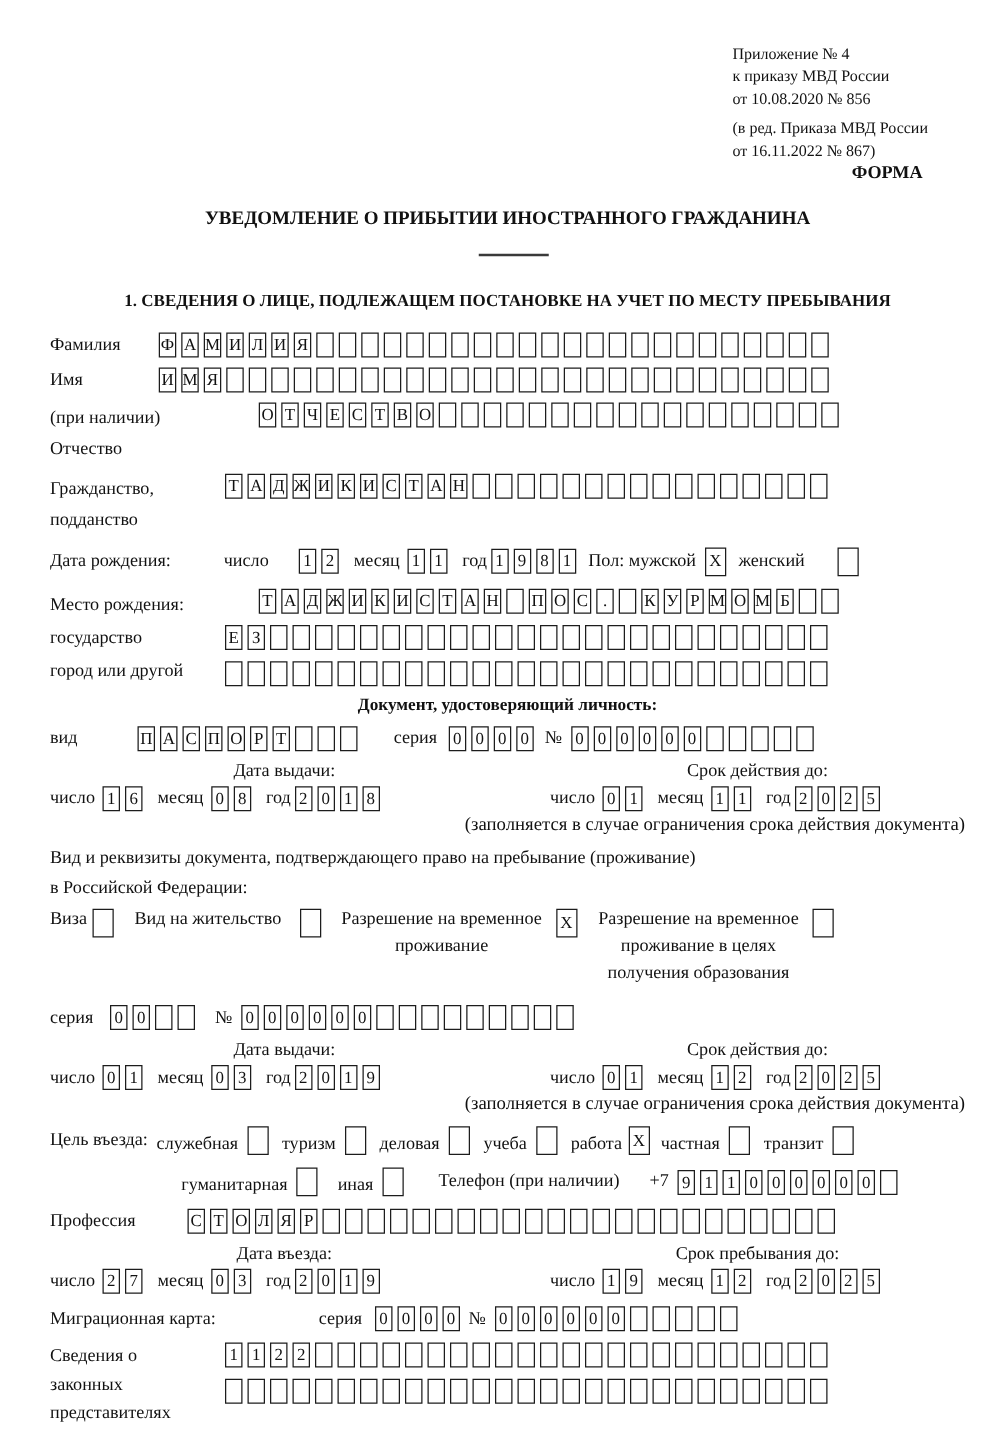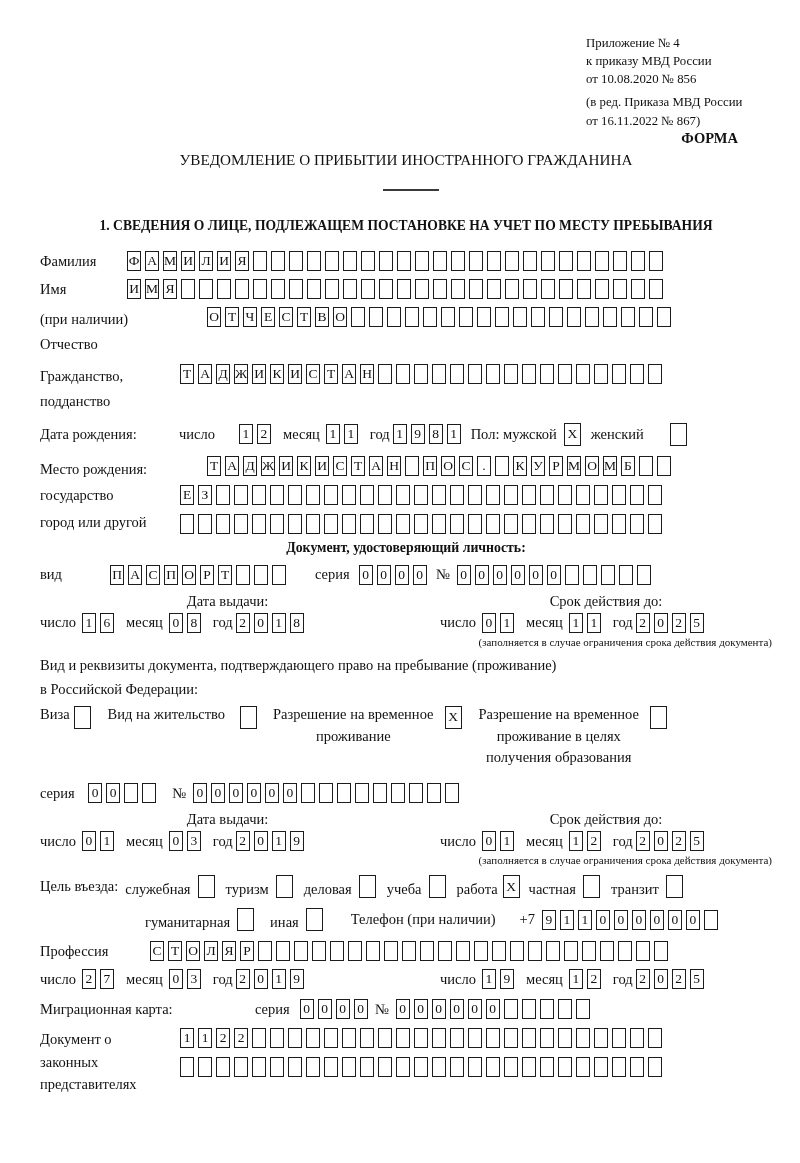--- a/index.html
+++ b/index.html
@@ -6,21 +6,21 @@
   html,body{background:#fff}
   body{width:800px;height:1163px;font-family:"Liberation Serif","DejaVu Serif",serif;color:#111;overflow:hidden}
   .page{padding:34px 28px 6px 40px}
 
   
   .appendix{width:186px;margin-left:auto;font-size:12.8px;line-height:1.42}
   .appendix .grp2{margin-top:5px}
   .forma{font-weight:bold;font-size:14.5px;text-align:right;padding-right:34px;}
 
   
-  .title{text-align:center;font-weight:normal;font-size:15.2px;line-height:1.7}
+  .title{margin-top:15px;text-align:center;font-weight:bold;font-size:15.2px;line-height:1.7}
   .blank-line{display:inline-block;width:56px;border-bottom:2px solid #3a3a3a;vertical-align:baseline;margin-left:10px}
   .sec-head{margin:20px 0 17px 0;text-align:center;font-weight:bold;font-size:13.6px}
 
   
   .r{display:flex;align-items:center;margin-bottom:8px;font-size:14.5px}
   .rt{align-items:flex-start}
   .lbl{flex:0 0 auto}
   .w87{width:87px}.w110{width:110px}.w140{width:140px}.w167{width:167px}
   .sub{line-height:1.68}
 
@@ -30,21 +30,21 @@
   .cb .cell{width:17px;height:23px}
 
   
   .dword{margin:0 6px 0 12px}
   .dw0{margin:0 6px 0 0}
   .cols{display:flex;font-size:14.5px}
   .col-l{width:375px;flex:0 0 auto}
   .col-r{flex:1;padding-left:25px}
   .colhead{text-align:center;margin-bottom:3px}
   .dline{display:flex;align-items:center}
-  .small-note{font-size:11px;text-align:right;margin:3px 0 9px 0}
+  .small-note{font-size:15px;text-align:right;margin:3px 0 9px 0}
 
   
   .cbrow{display:flex;align-items:flex-start;margin:4px 0 14px 0;font-size:14.5px;line-height:1.5}
   .cbrow .txtc{text-align:center}
   .mt2{margin-top:2px}
 
   .center-bold{font-weight:bold;font-size:13.8px;text-align:center;margin:2px 0 9px 0}
   .pitem{display:inline-flex;align-items:flex-end}
   .pitem .cells{margin-left:7px}
 </style>
@@ -628,20 +628,24 @@
         <span class="cell"></span>
         <span class="cell"></span>
         <span class="cell"></span>
         <span class="cell"></span>
         <span class="cell"></span>
         <span class="cell"></span>
         <span class="cell"></span>
       </span>
   </div>
 
+  <div class="cols" style="margin-top:4px">
+    <div class="col-l colhead">Дата въезда:</div>
+    <div class="col-r colhead">Срок пребывания до:</div>
+  </div>
   <div class="cols" style="margin-bottom:10px">
     <div class="col-l dline">
       <span class="dw0">число</span>
       <span class="cells">
           <span class="cell">2</span>
           <span class="cell">7</span>
         </span>
       <span class="dword">месяц</span>
       <span class="cells">
           <span class="cell">0</span>
@@ -696,21 +700,21 @@
         <span class="cell"></span>
         <span class="cell"></span>
         <span class="cell"></span>
         <span class="cell"></span>
         <span class="cell"></span>
       </span>
   </div>
 
   <div class="r rt" style="margin-bottom:0">
     <span class="lbl w140" style="line-height:1.55">
-      <div>Документ о</div>
+      <div>Сведения о</div>
       <div>законных</div>
       <div>представителях</div>
 
     </span>
     <span>
       <div class="cells" style="margin-bottom:9px">
           <span class="cell">1</span>
           <span class="cell">1</span>
           <span class="cell">2</span>
           <span class="cell">2</span>

